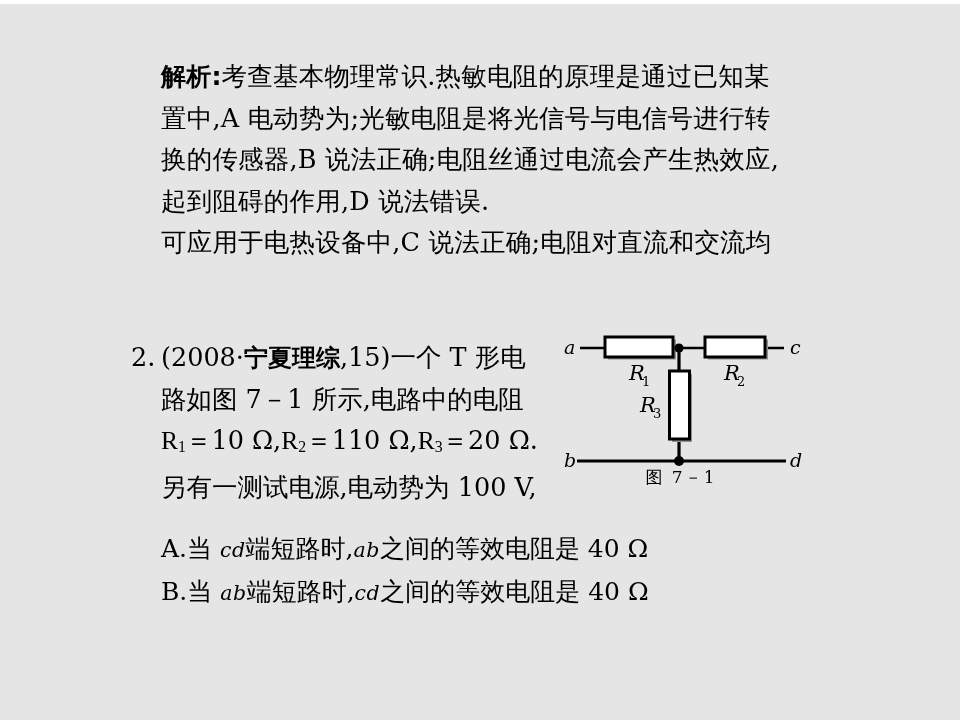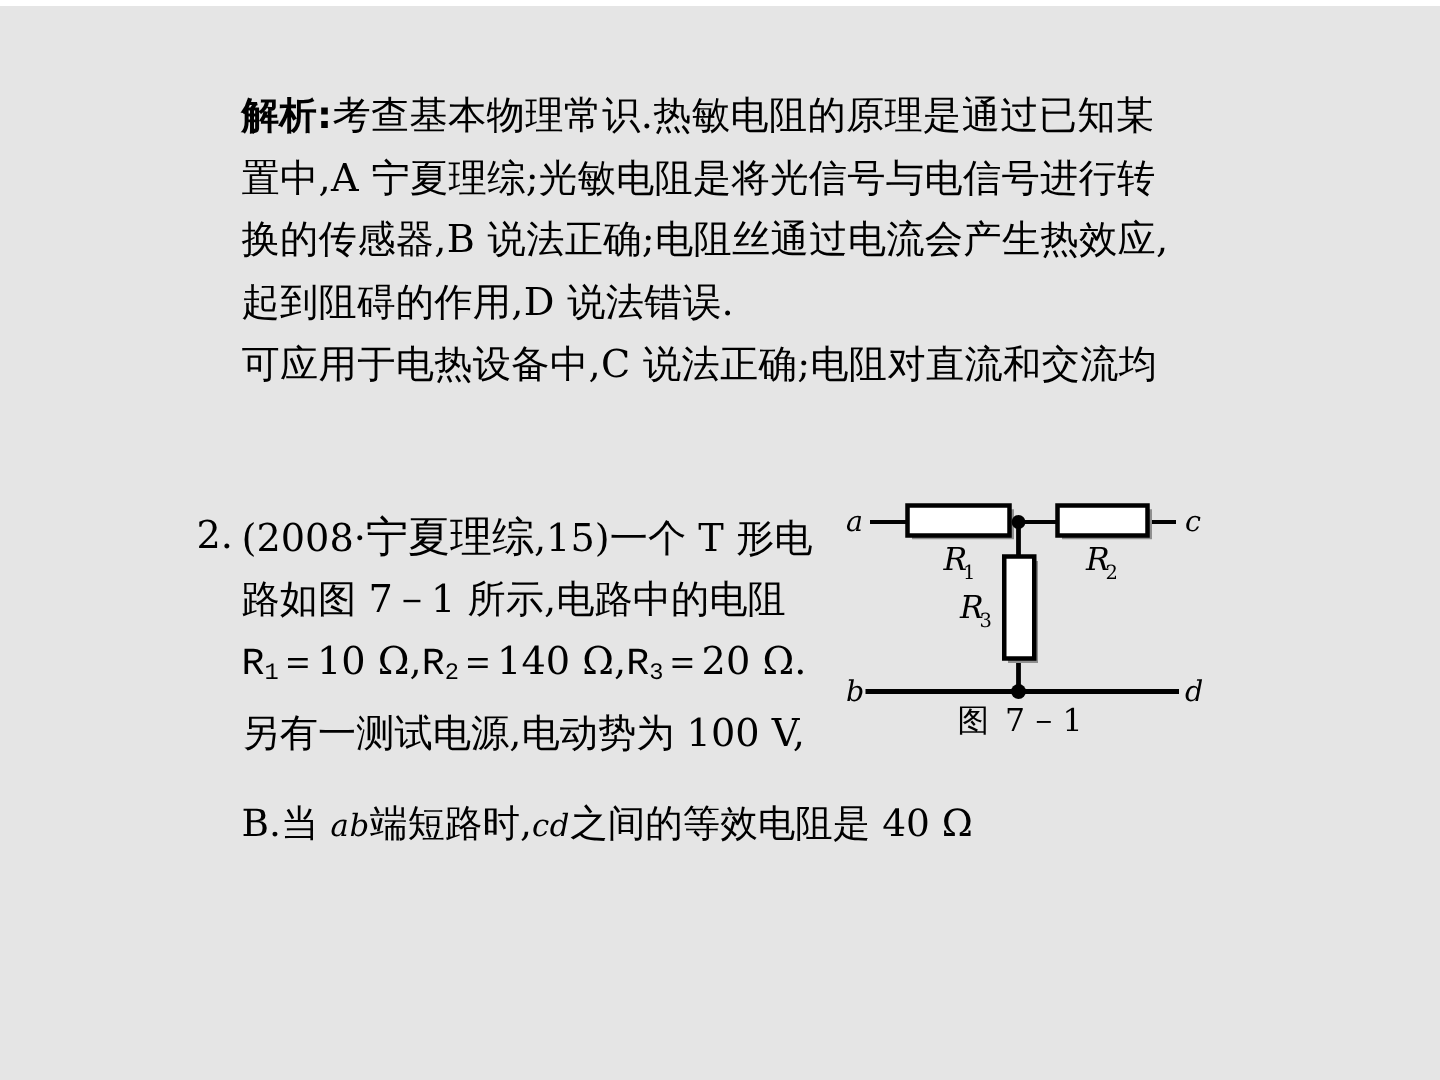--- a/index.html
+++ b/index.html
@@ -70,26 +70,26 @@
     left: 161px;
     top: 333px;
     width: 390px;
   }
   .q-line {
     font-size: 25.5px;
     line-height: 41px;
     white-space: nowrap;
   }
   .q-src {
-    font-weight: normal;
+    font-weight: bold;
     font-family: "DejaVu Sans", "Liberation Sans", sans-serif;
-    font-size: 28px;
+    font-size: 24px;
   }
   .mathvar {
-    font-family: Liberation Mono, monospace;
+    font-family: Liberation Serif, serif;
     font-style: normal;
   }
   .mathvar sub {
     font-size: 0.62em;
     vertical-align: -0.22em;
   }
   .paren-blank {
     display: inline-block;
     margin-left: 94px;
     letter-spacing: 34px;
@@ -123,47 +123,47 @@
     width: 258px;
     height: 172px;
   }
   .figure svg { display: block; }
   .fig-caption {
     position: absolute;
     left: 552px;
     top: 462px;
     width: 258px;
     text-align: center;
-    font-size: 21px;
+    font-size: 17px;
     letter-spacing: 2px;
     white-space: nowrap;
   }
 </style>
 </head>
 <body>
 
 <div class="page">
 
   <div class="analysis-block">
     <div class="analysis-line"><span class="lead-label">解析</span><span class="lead-label">:</span><span>考查基本物理常识.热敏电阻的原理是通过已知某</span></div>
-    <div class="analysis-line">置中,A 宁夏理综;光敏电阻是将光信号与电信号进行转</div>
+    <div class="analysis-line">置中,A 电动势为;光敏电阻是将光信号与电信号进行转</div>
     <div class="analysis-line">换的传感器,B 说法正确;电阻丝通过电流会产生热效应,</div>
     <div class="analysis-line">起到阻碍的作用,D 说法错误.</div>
     <div class="analysis-line">可应用于电热设备中,C 说法正确;电阻对直流和交流均</div>
   </div>
 
 
   <div class="q-number">2.</div>
 
   <div class="q-body">
     <div class="q-line"><span>(2008·</span><span class="q-src">宁夏理综</span><span>,15)</span><span>一个 T 形电</span></div>
 
     <div class="q-line">路如图 7－1 所示,电路中的电阻</div>
 
-    <div class="q-line"><span class="mathvar"><span>R</span><sub>1</sub></span><span>＝10 Ω,</span><span class="mathvar"><span>R</span><sub>2</sub></span><span>＝140 Ω,</span><span class="mathvar"><span>R</span><sub>3</sub></span><span>＝20 Ω.</span></div>
+    <div class="q-line"><span class="mathvar"><span>R</span><sub>1</sub></span><span>＝10 Ω,</span><span class="mathvar"><span>R</span><sub>2</sub></span><span>＝110 Ω,</span><span class="mathvar"><span>R</span><sub>3</sub></span><span>＝20 Ω.</span></div>
 
     <div class="q-line">另有一测试电源,电动势为 100 V,</div>
 
   </div>
 
   <div class="figure">
     <svg width="258" height="172" viewBox="0 0 258 172" xmlns="http://www.w3.org/2000/svg">
 
       <g>
         <line x1="28" y1="22" x2="127" y2="22" stroke="#000" stroke-width="2.6"></line>
@@ -209,19 +209,20 @@
       <g>
         <text x="88" y="86" font-family="DejaVu Serif, Liberation Serif, serif" font-size="21" font-style="italic" fill="#000">R</text>
         <text x="101" y="92" font-family="DejaVu Serif, Liberation Serif, serif" font-size="13" fill="#000">3</text>
       </g>
     </svg>
   </div>
 
   <div class="fig-caption">图 7－1</div>
 
   <div class="options">
+    <div class="opt-line"><span class="opt-tag">A.</span><span>当 </span><span class="ital">cd</span><span>端短路时,</span><span class="ital">ab</span><span>之间的等效电阻是 40 Ω</span></div>
 
     <div class="opt-line"><span class="opt-tag">B.</span><span>当 </span><span class="ital">ab</span><span>端短路时,</span><span class="ital">cd</span><span>之间的等效电阻是 40 Ω</span></div>
 
 
   </div>
 
 </div>
 
 </body></html>

